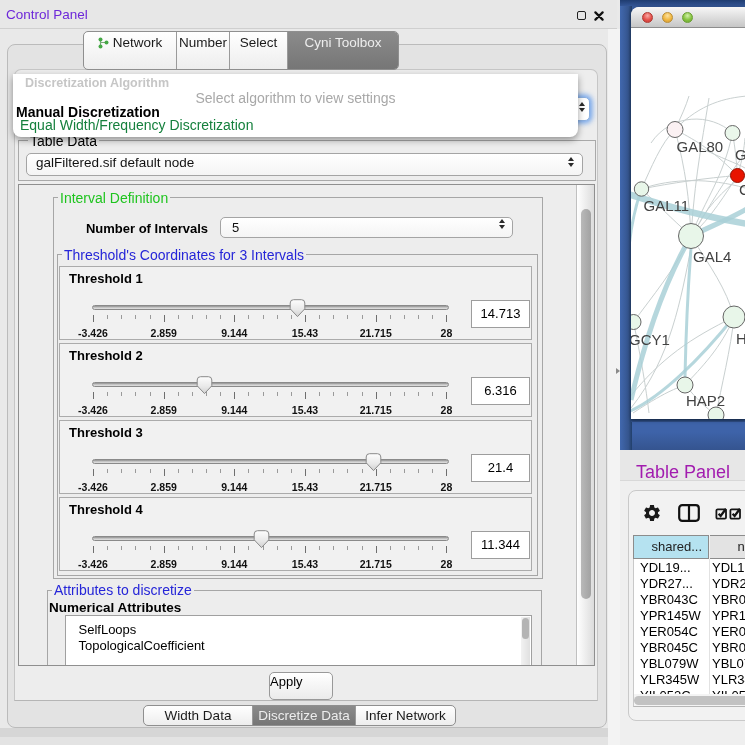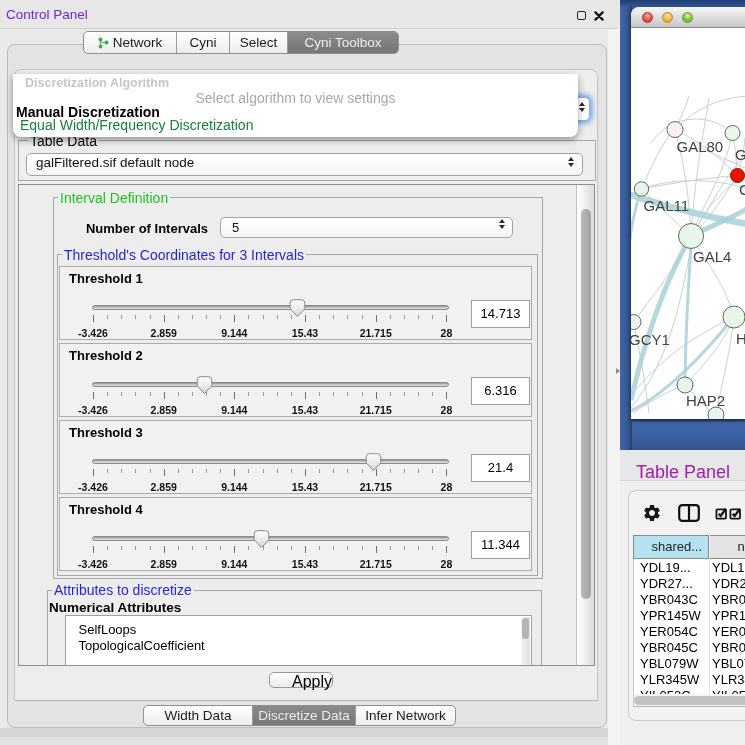--- a/index.html
+++ b/index.html
@@ -13,21 +13,21 @@
 .tpanel{position:absolute;left:58px;width:473px;height:73.5px;background:#f1f1f1;border:1px solid #ababab}
 .ttitle{position:absolute;left:9px;top:4px;font-weight:bold;font-size:13px;color:#000}
 .track{position:absolute;left:32px;top:38px;width:357px;height:5px;border-radius:3px;background:linear-gradient(#8f8f8f,#c9c9c9 55%,#e3e3e3);border:1px solid #8a8a8a}
 .ticksmin{position:absolute;left:33px;top:48px;width:356px;height:4px;background:repeating-linear-gradient(90deg,#9a9a9a 0 1px,transparent 1px 14.133px)}
 .ticksmaj{position:absolute;left:33px;top:48px;width:356px;height:7px;background:repeating-linear-gradient(90deg,#6e6e6e 0 1px,transparent 1px 70.66px)}
 .tlabels{position:absolute;top:59.5px;left:0;width:100%;font-size:10.5px;font-weight:bold;color:#111}
 .tlabels span{position:absolute;transform:translateX(-50%);white-space:nowrap}
 .vbox{position:absolute;left:411px;top:33px;width:59px;height:28px;background:#fff;border:1px solid #9d9d9d;font-size:13px;text-align:center;line-height:26px}
 .thumb{position:absolute;top:31.5px;width:17px;height:19px}
 .item{font-size:13px;line-height:16.4px;padding-left:12.5px;color:#000}
-.seg{position:absolute;display:flex;height:23px;border:1px solid #8f8f8f;border-radius:5px;background:linear-gradient(#ffffff,#ededed);overflow:hidden}
+.seg{position:absolute;display:flex;height:39px;border:1px solid #8f8f8f;border-radius:5px;background:linear-gradient(#ffffff,#ededed);overflow:hidden}
 .seg div{font-size:13.5px;color:#1a1a1a;text-align:center;line-height:21px;border-right:1px solid #9a9a9a}
 .seg div:last-child{border-right:none}
 .seg .sel{background:linear-gradient(#8b8b8b,#767676);color:#ededed}
 </style></head><body>
 <div id="root">
 
 
 <div class="a" style="left:0;top:0;width:608px;height:745px;background:#e9e9e9"></div>
 <div class="a" style="left:0;top:728px;width:608px;height:17px;background:#d6d6d6"></div>
 <div class="a" style="left:0;top:737px;width:608px;height:8px;background:#e3e3e3"></div>
@@ -45,21 +45,21 @@
 <div class="a" style="left:14px;top:69px;width:584px;height:632px;background:#ededed;border:1px solid #c6c6c6;border-radius:7px 7px 0 0;border-bottom:1px solid #b5b5b5"></div>
 
 
 <div class="seg" style="left:83px;top:31px">
   <div style="width:93px"><svg width="11" height="12" viewBox="0 0 11 12" style="vertical-align:-2px;margin-right:4px">
           <path d="M2.5 2.5 V9.5 M2.5 5.5 H8" stroke="#7aa97a" stroke-width="1.2" fill="none"></path>
           <circle cx="2.5" cy="2.5" r="2" fill="#45a845"></circle>
           <circle cx="2.5" cy="9.5" r="2" fill="#45a845"></circle>
           <circle cx="8.5" cy="5.5" r="2" fill="#45a845"></circle>
         </svg>Network</div>
-  <div style="width:53px">Cyni</div>
+  <div style="width:53px">Number</div>
   <div style="width:58px">Select</div>
   <div class="sel" style="width:110px">Cyni Toolbox</div>
 </div>
 
 
 <div class="a etch" style="left:18px;top:140px;width:578px;height:41px;border-color:#a9a9a9"></div>
 <div class="glabel" style="left:28px;top:134px">Table Data</div>
 <div class="combo" style="left:26px;top:153px;width:557px;height:23px;line-height:18px;padding-left:9px;font-size:13.5px">galFiltered.sif default node</div>
 <div class="updn" style="left:568px;top:157px"></div>
 
@@ -158,21 +158,21 @@
       <div style="position:absolute;right:1px;top:1px;width:9px;height:56px;background:linear-gradient(90deg,#f2f2f2,#e0e0e0)"></div>
       <div style="position:absolute;right:2px;top:2px;width:7px;height:21px;background:#b4b4b4;border-radius:4px"></div>
     </div>
   </div>
 
   <div style="position:absolute;right:0;top:0;width:18px;height:481px;background:linear-gradient(90deg,#ffffff,#dcdcdc);border-left:1px solid #c0c0c0"></div>
   <div style="position:absolute;right:3.5px;top:24px;width:10px;height:390px;background:linear-gradient(90deg,#b9b9b9,#a2a2a2);border-radius:5px"></div>
 </div>
 
 
-<div class="a" style="left:269px;top:672px;width:64px;height:16px;background:linear-gradient(#ffffff,#ebebeb);border:1px solid #999;border-radius:5px;font-size:16px;text-align:right;line-height:18px">Apply</div>
+<div class="a" style="left:269px;top:672px;width:64px;height:28px;background:linear-gradient(#ffffff,#ebebeb);border:1px solid #999;border-radius:5px;font-size:13px;text-align:left;line-height:18px">Apply</div>
 
 
 <div class="seg" style="left:143px;top:705px;height:21px">
   <div style="width:109px;line-height:19px">Width Data</div>
   <div class="sel" style="width:103px;line-height:19px">Discretize Data</div>
   <div style="width:99px;line-height:19px">Infer Network</div>
 </div>
 
 
 <div class="a" style="left:480px;top:97px;width:110px;height:24px;background:#fff;border:1.5px solid #8cb0e0;border-radius:5px;box-shadow:0 0 5px 2.5px rgba(90,150,235,.8)"></div>

